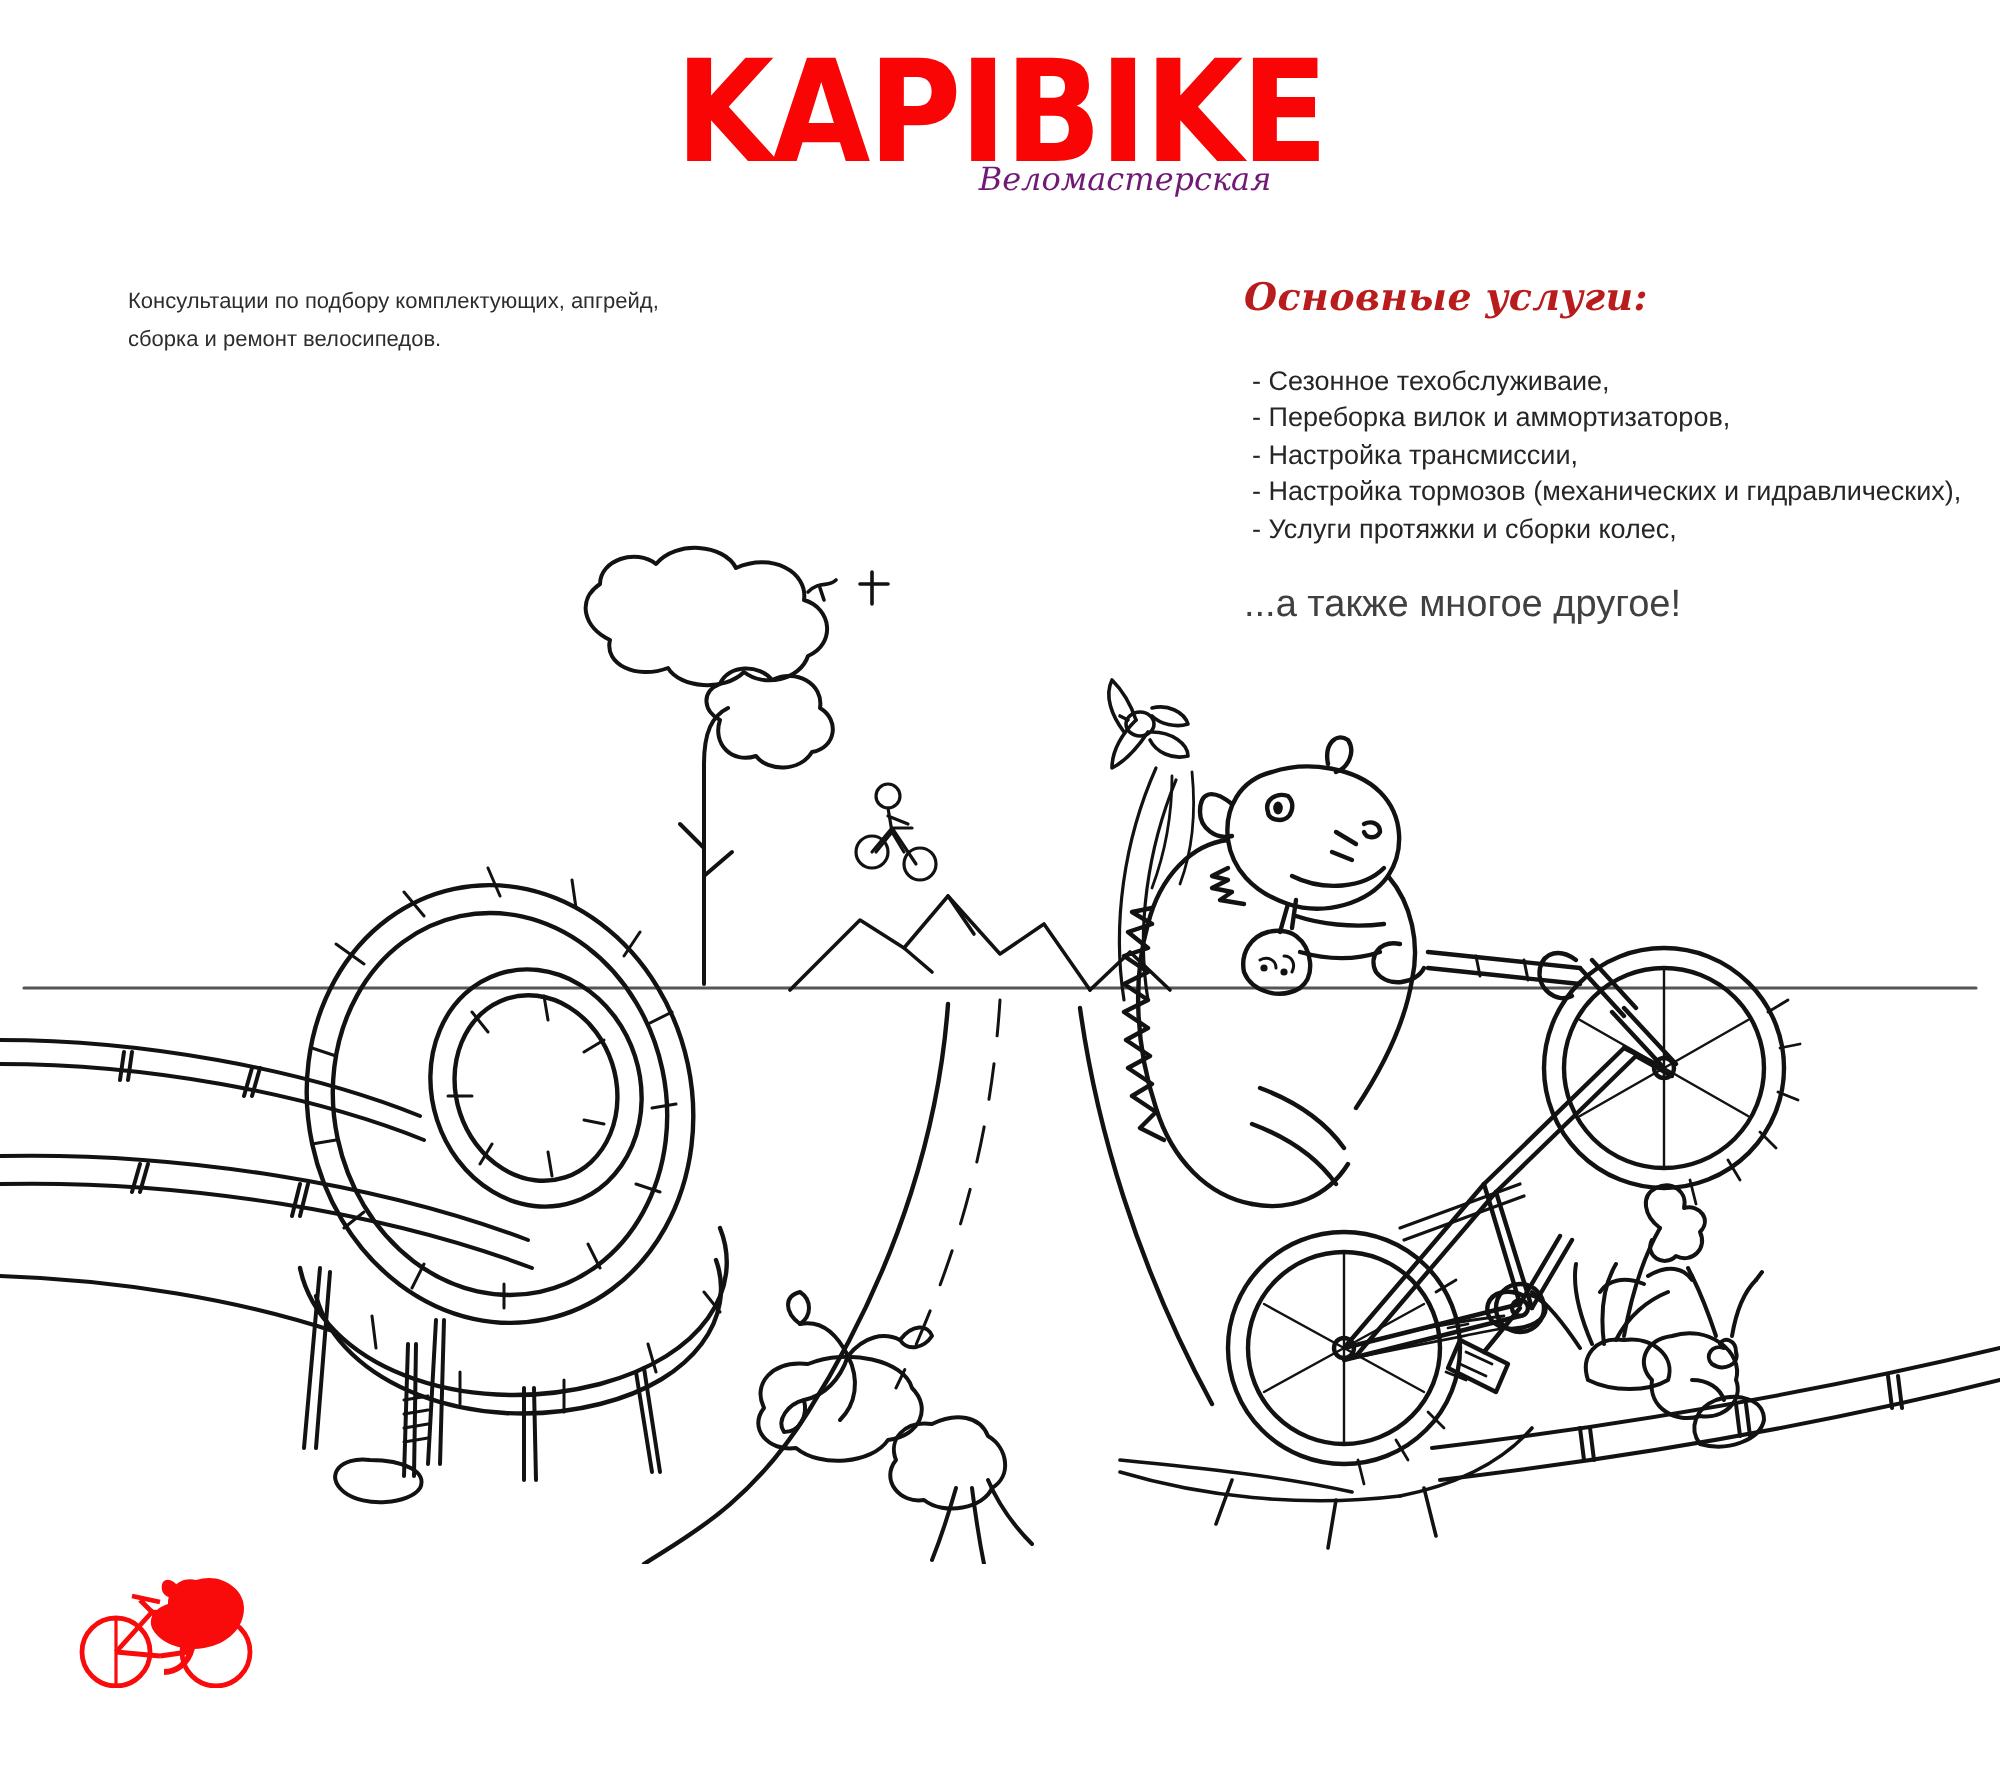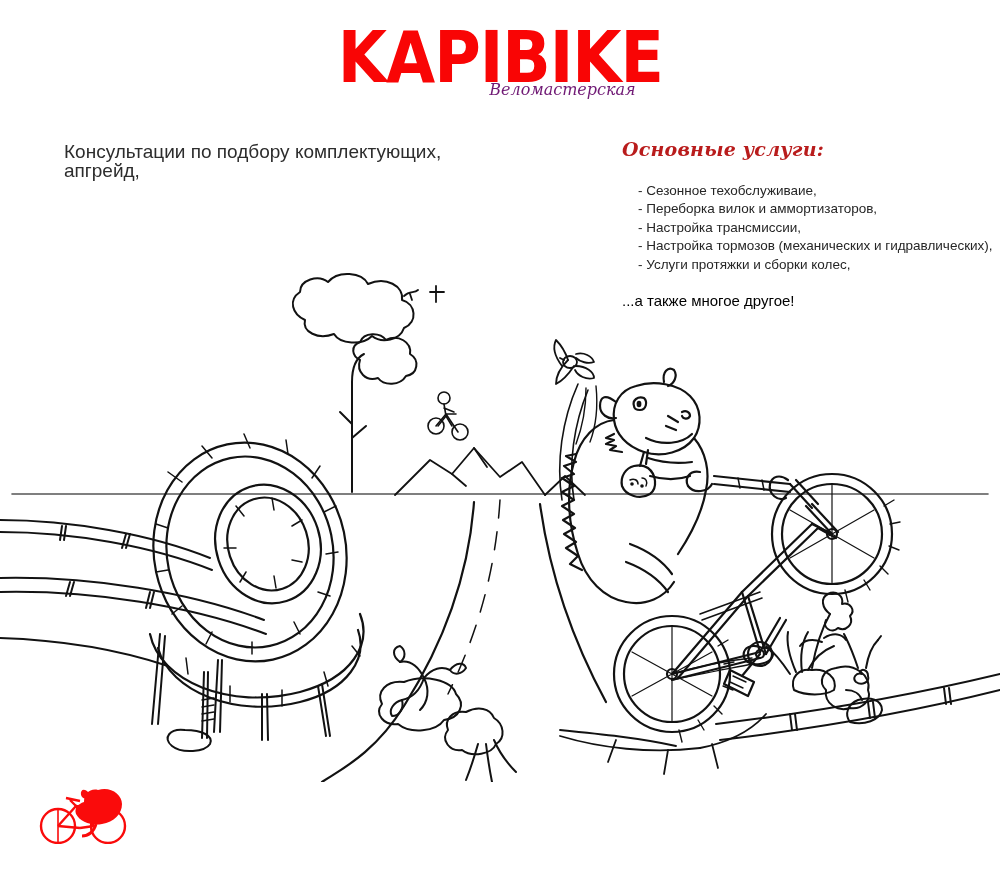--- a/index.html
+++ b/index.html
@@ -49,50 +49,50 @@
     font-size: 16px;
     color: #701a75;
     padding-left: 125px;
   }
 
   
   .intro {
     position: absolute;
     left: 64px; top: 142px;
     width: 380px;
-    font-size: 19px;
+    font-size: 11px;
     line-height: 19px;
     color: #2d2d2d;
   }
   .services {
     position: absolute;
     left: 622px; top: 138px;
     width: 370px;
   }
   .services-title {
     font-family: "DejaVu Serif", serif;
     font-style: italic;
     font-weight: bold;
     font-size: 19px;
     color: #b91c1c;
     margin: 0 0 22px 0;
     letter-spacing: 0.2px;
   }
   .services-list {
     list-style: none;
-    margin: 16px; padding: 0;
+    margin: 4px; padding: 0;
     font-size: 13.5px;
     line-height: 18.4px;
     color: #262626;
   }
   .services-list li { white-space: nowrap; }
   .services-more {
     margin-top: 18px;
-    font-size: 15px;
-    color: #000000;
+    font-size: 19px;
+    color: #404040;
   }
 
   
   .illustration {
     position: absolute;
     left: 0; top: 262px;
     width: 1000px; height: 520px;
   }
   .illustration svg { display: block; }
 
@@ -113,20 +113,21 @@
 
 <div class="header">
   <div class="logo-block">
     <span class="logo-word">KAPIBIKE</span>
   </div>
   <div class="logo-sub">Веломастерская</div>
 </div>
 
 <div class="intro">
   <div>Консультации по подбору комплектующих, апгрейд,</div>
+  <div>сборка и ремонт велосипедов.</div>
 </div>
 
 <div class="services">
   <h2 class="services-title">Основные услуги:</h2>
   <ul class="services-list">
     <li>- Сезонное техобслуживаие,</li>
     <li>- Переборка вилок и аммортизаторов,</li>
     <li>- Настройка трансмиссии,</li>
     <li>- Настройка тормозов (механических и гидравлических),</li>
     <li>- Услуги протяжки и сборки колес,</li>

